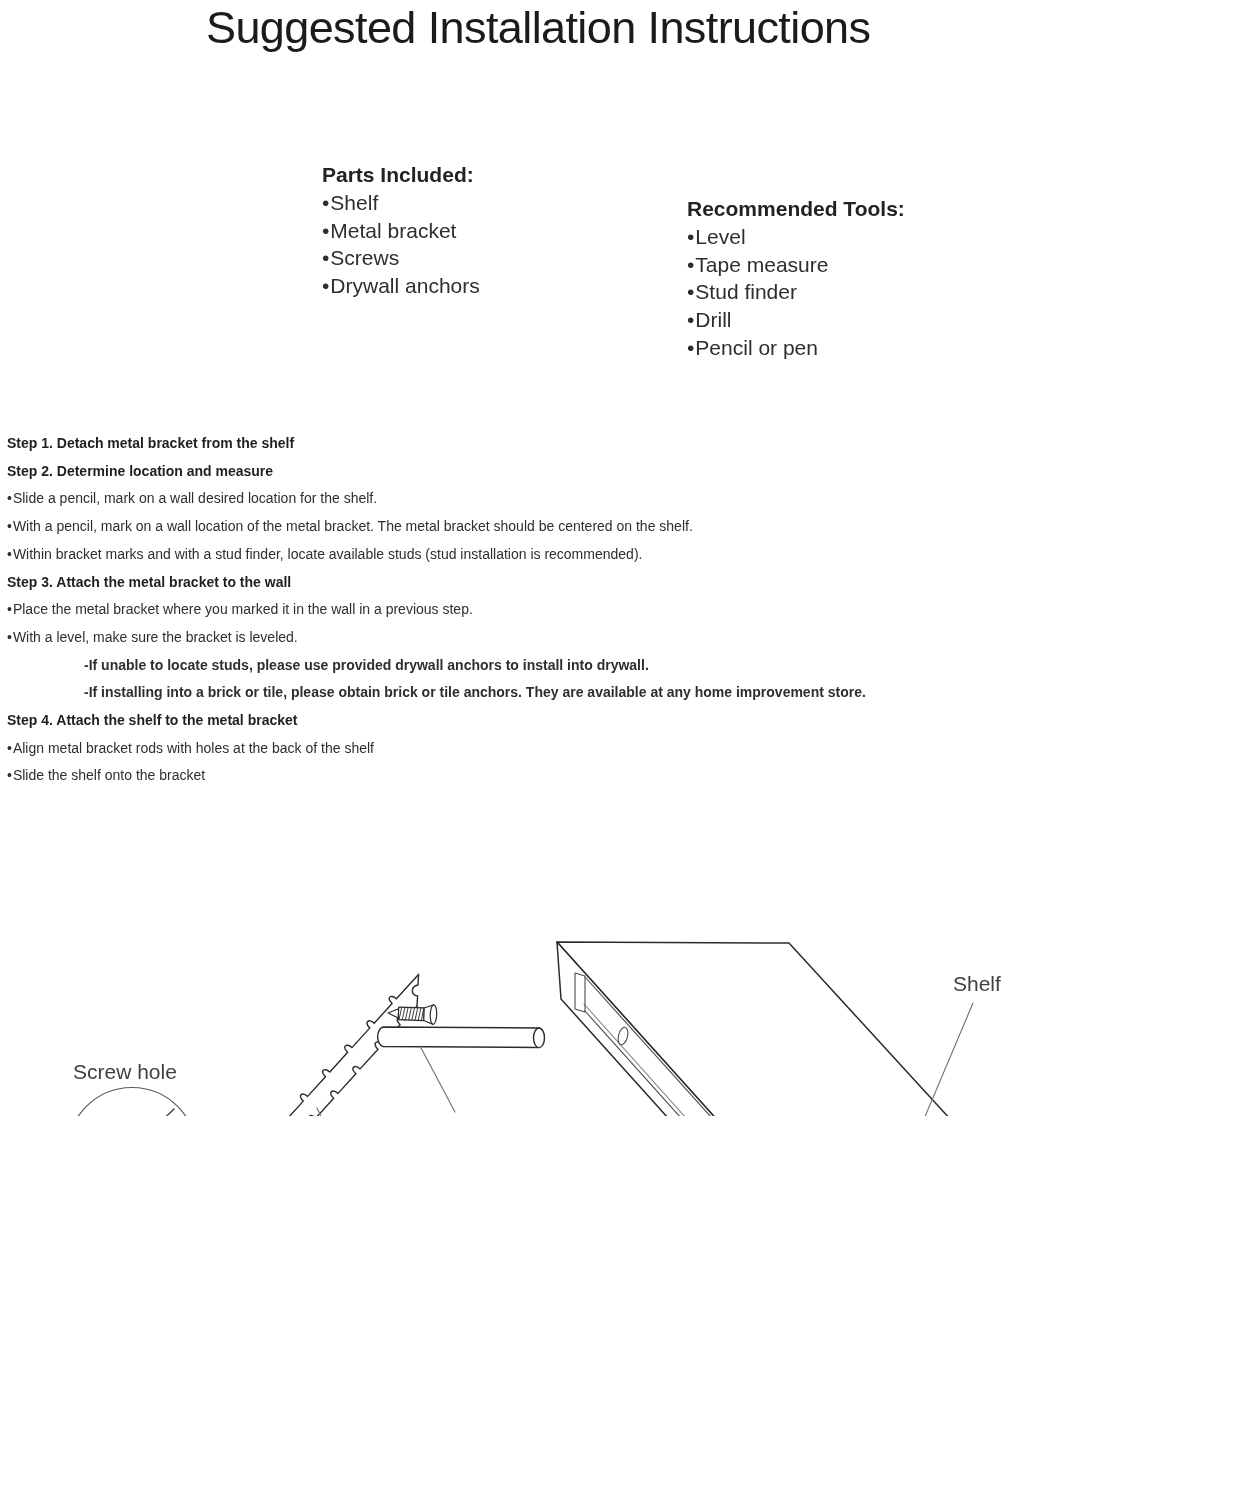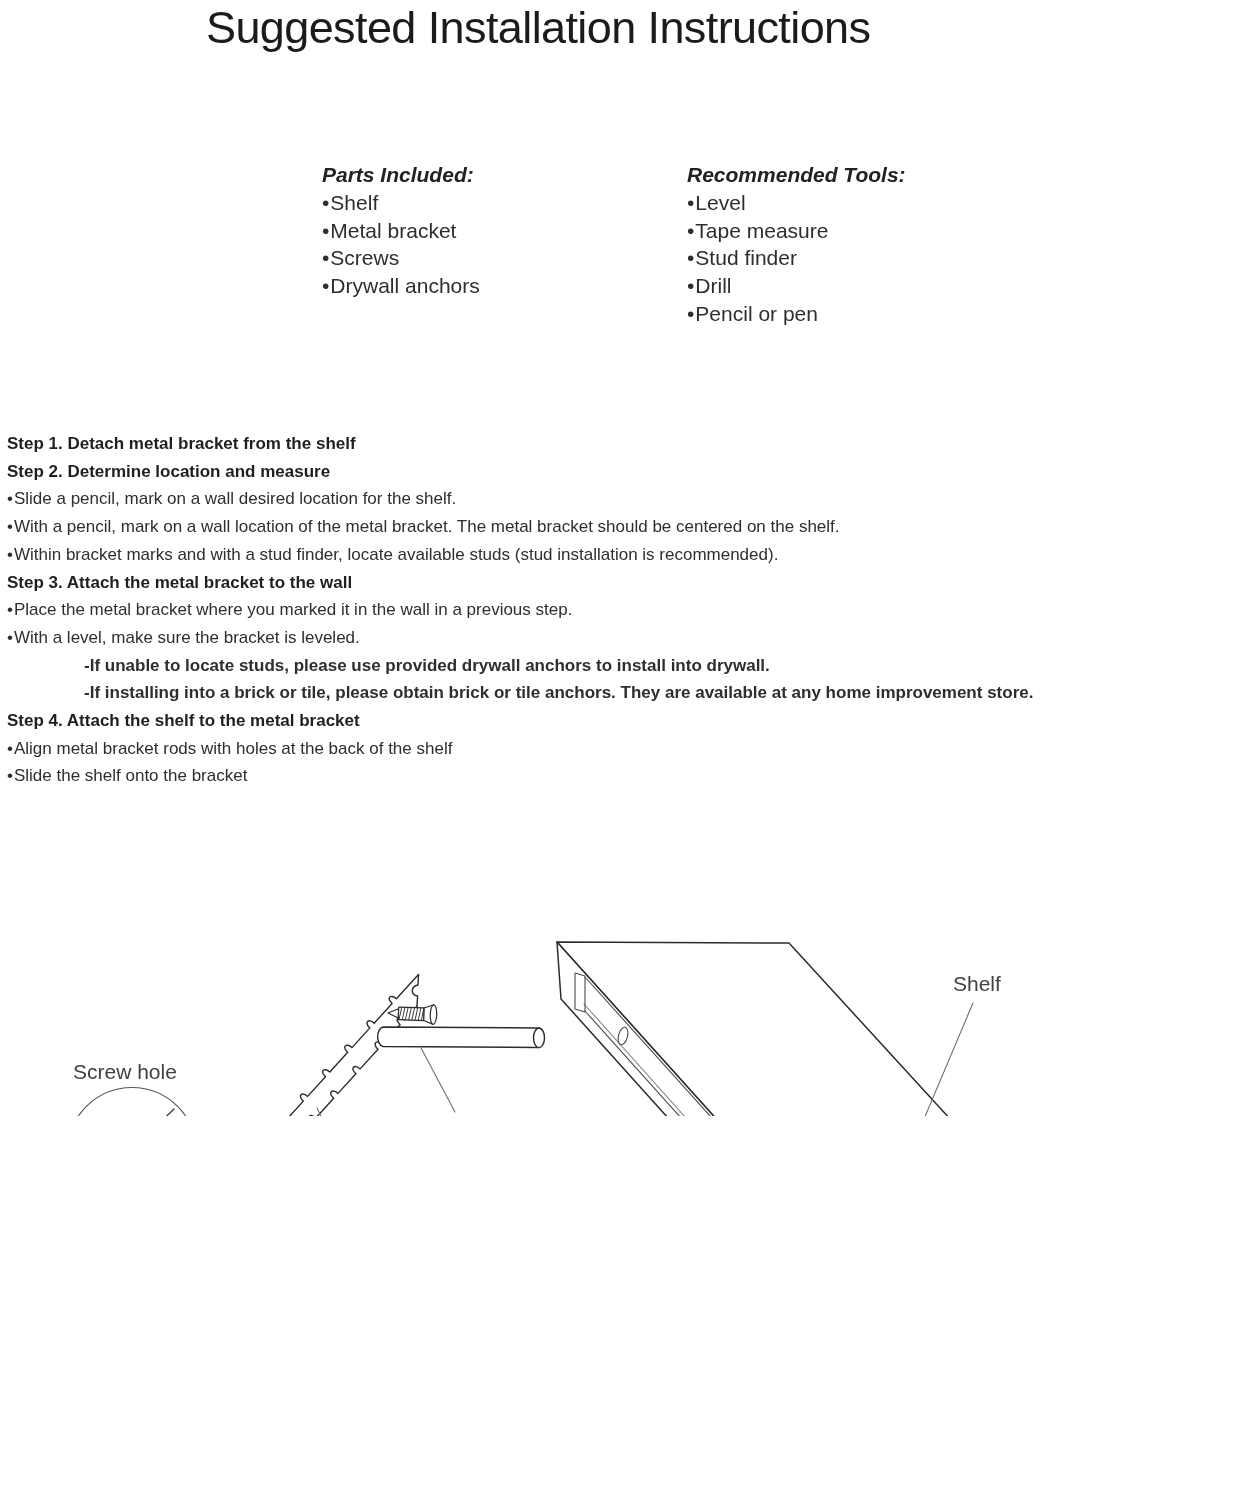--- a/index.html
+++ b/index.html
@@ -1,24 +1,24 @@
 <!DOCTYPE html>
 <html><head>
 <meta charset="utf-8">
 <style>
   html,body{margin:0;padding:0;background:#fff;}
   .page{position:relative;width:1241px;height:1116px;background:#ffffff;overflow:hidden;
         font-family:"Liberation Sans",sans-serif;color:#2b2b2b;}
   .title{position:absolute;left:206px;top:2px;font-size:45px;letter-spacing:-0.6px;
          color:#1b1b1d;white-space:nowrap;}
   .list{position:absolute;top:161px;font-size:21px;line-height:27.8px;color:#2e2e2e;}
-  .list .heading{font-weight:bold;font-style:italic;color:#222;}
+  .list .heading{font-weight:bold;color:#222;}
   #parts-list{left:322px;}
-  #tools-list{left:687px;}
-  .steps{position:absolute;left:7px;top:430px;width:1232px;font-size:17px;
+  #tools-list{left:687px;margin-top:34px;}
+  .steps{position:absolute;left:7px;top:430px;width:1232px;font-size:14px;
          line-height:27.7px;white-space:nowrap;color:#2e2e2e;}
   .steps .heading{font-weight:bold;color:#1f1f1f;}
   .steps .sub{padding-left:77px;font-weight:bold;}
   .bullet-mark{padding-right:1px;}
   svg text{font-family:"Liberation Sans",sans-serif;font-size:21px;fill:#414042;}
 </style>
 </head>
 <body>
 
 <div class="page">

